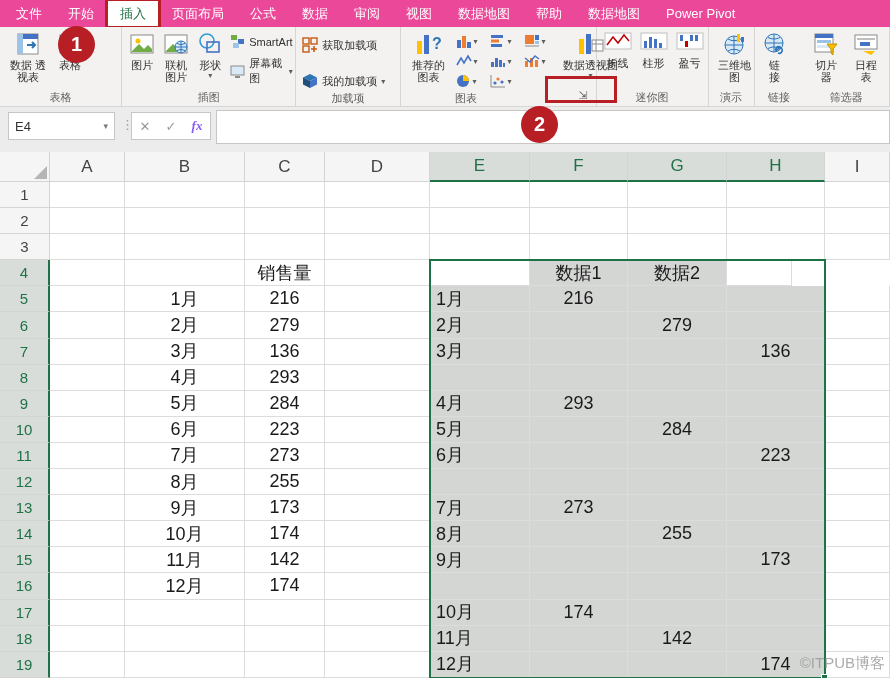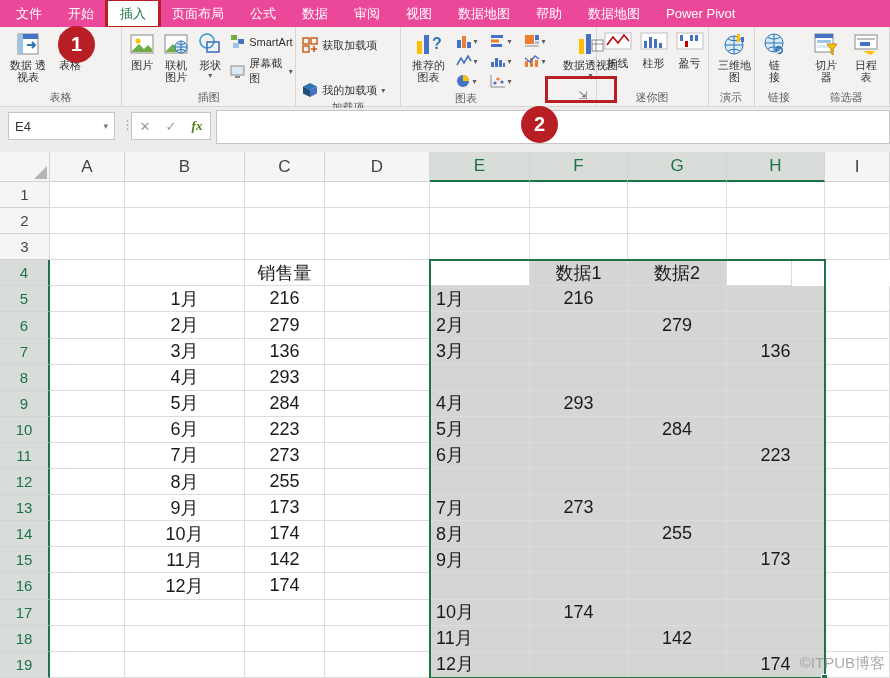--- a/index.html
+++ b/index.html
@@ -33,21 +33,21 @@
 
   
   .fbar { position:absolute; top:108px; left:0; right:0; height:44px; background:#ececec; }
   .namebox { position:absolute; left:8px; top:4px; width:107px; height:28px; background:#fff;
     border:1px solid #c8c6c4; font-size:13px; color:#333; display:flex; align-items:center; padding:0 6px; }
   .namebox .nbcaret { margin-left:auto; font-size:9px; color:#777; }
   .fdots { position:absolute; left:121px; top:9px; color:#a0a0a0; font-size:13px; letter-spacing:0; }
   .fbtns { position:absolute; left:131px; top:4px; width:80px; height:28px; background:#fff;
     border:1px solid #c8c6c4; display:flex; align-items:center; justify-content:space-around; }
   .fbtns span { font-size:13px; color:#9a9a9a; }
-  .fbtns .fx { font-style:italic; font-weight:bold; color:#4d7c0f; font-family:"Liberation Serif",serif; }
+  .fbtns .fx { font-style:italic; font-weight:bold; color:#8b5cf6; font-family:"Liberation Serif",serif; }
   .finput { position:absolute; left:216px; top:2px; right:0; height:34px; background:#fff;
     border:1px solid #c8c6c4; }
 
   
   .sheet { position:absolute; top:152px; left:0; width:890px; height:526px; background:#fff; }
   .hdr-row { display:flex; height:30px; }
   .corner { width:50px; background:#f5f5f5; border:1px solid #d4d4d4; border-width:0 1px 1px 0; position:relative; }
   .corner .tri { position:absolute; right:2px; bottom:2px; width:0; height:0;
     border-left:13px solid transparent; border-bottom:13px solid #b5b5b5; }
   .colhdr { background:#f5f5f5; border:1px solid #d4d4d4; border-width:0 1px 1px 0;
@@ -202,21 +202,21 @@
             <span>屏幕截图</span>
             <span class="caret">▾</span>
           </div>
         </div>
       </div>
       <div class="glabel">插图</div>
     </div>
 
     <div class="group" style="width:116px">
       <div class="gitems">
-        <div class="stack" style="gap:25px; padding-top:6px;">
+        <div class="stack" style="gap:16px; padding-top:6px;">
           <div class="sb">
             <span>
               <svg width="16" height="16" viewBox="0 0 16 16">
                   <rect x="1" y="1" width="6" height="6" fill="none" stroke="#c55a11" stroke-width="1.4"></rect>
                   <rect x="9" y="1" width="6" height="6" fill="none" stroke="#c55a11" stroke-width="1.4"></rect>
                   <rect x="1" y="9" width="6" height="6" fill="none" stroke="#c55a11" stroke-width="1.4"></rect>
                   <path d="M12 9 v6 M9 12 h6" stroke="#c55a11" stroke-width="1.6"></path>
                 </svg>
             </span>
             <span>获取加载项</span>

